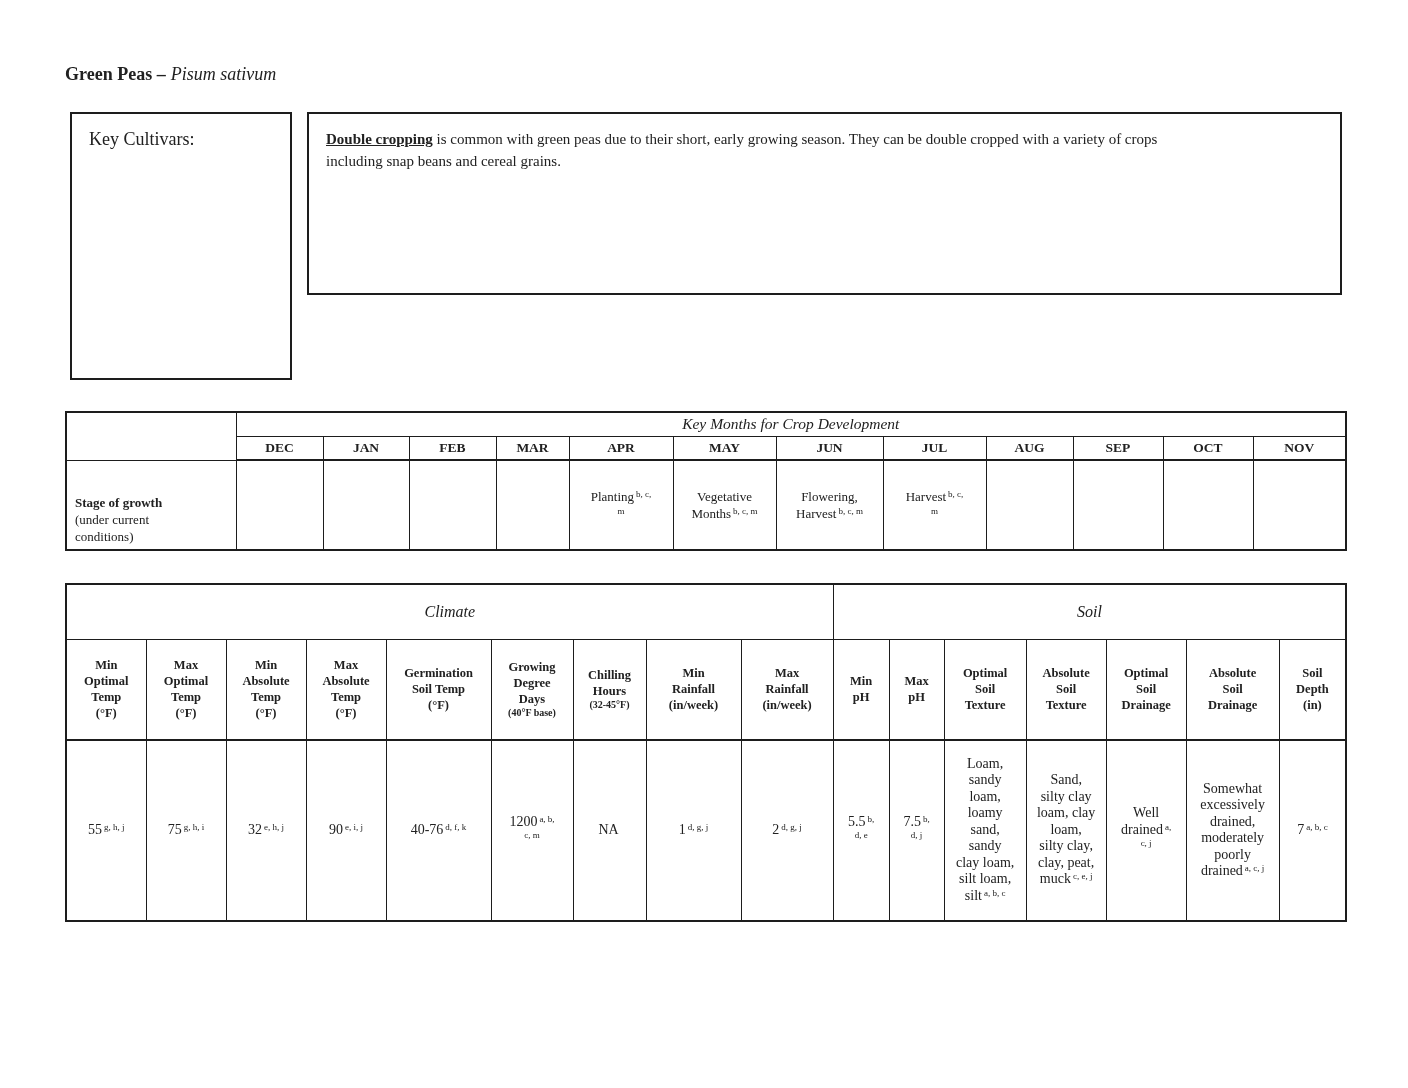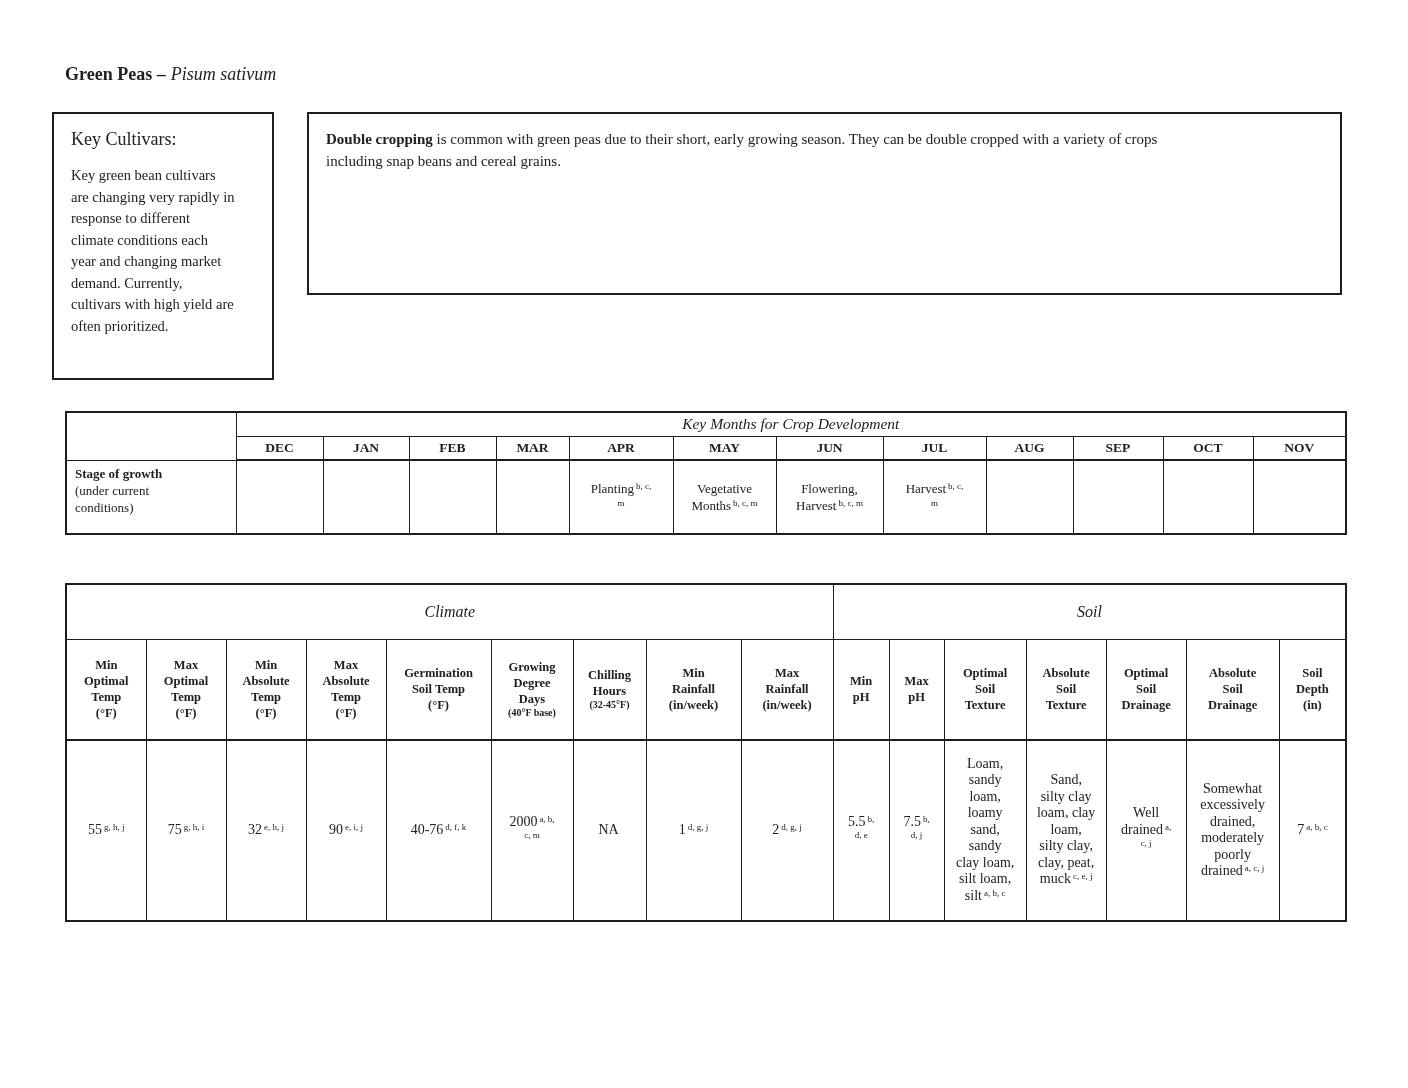--- a/index.html
+++ b/index.html
@@ -12,26 +12,26 @@
   }
   .page { position: relative; width: 1408px; height: 1068px; overflow: hidden; border-radius: 31px; }
 
   
   .doc-title { position: absolute; left: 65px; top: 64px; margin: 0; font-size: 18px; font-weight: 400; }
   .doc-title .t-bold { font-weight: 700; }
   .doc-title .t-italic { font-style: italic; margin-left: 5px; }
 
   
   .box { position: absolute; border: 2px solid #1d1d1d; background: #fff; padding: 14px 17px; }
-  .box-cultivars { left: 52px; top: 112px; width: 222px; height: 268px; }
+  .box-cultivars { left: 70px; top: 112px; width: 222px; height: 268px; }
   .box-climate   { left: 307px; top: 112px; width: 1035px; height: 183px; }
   .box-heading { font-size: 18px; line-height: 22px; margin: 0 0 15px 0; }
   .box-body { margin: 0; font-size: 14.5px; line-height: 21.5px; white-space: pre-line; }
   .box-climate .box-body { font-size: 15px; line-height: 22px; }
-  .lead-bold { font-weight: 700; }
+  .lead-bold { font-weight: 700; text-decoration: underline; }
 
   
   table.doc-table { position: absolute; border-collapse: collapse; table-layout: fixed; border: 2px solid #1d1d1d; }
   table.doc-table td, table.doc-table th {
     border: 1px solid #1d1d1d; padding: 2px 4px;
     text-align: center; vertical-align: middle;
     overflow: hidden;
   }
   .val { white-space: pre-line; }
   sup.fn {
@@ -42,48 +42,40 @@
 
   
   .months-table { left: 65px; top: 411px; width: 1280px; padding-left: 10px; }
   .months-table .r-group td { height: 24px; font-style: italic; font-size: 15.5px; padding: 1px 4px; }
   .months-table .r-months td { height: 24px; font-weight: 700; font-size: 13.5px; padding: 1px 2px; border-bottom-width: 2px; }
   .months-table .r-stage td { height: 74px; font-size: 13px; line-height: 17px; }
   .months-table .c-stagelabel {
     text-align: left; vertical-align: top; padding: 4px 8px;
     font-size: 14.5px; line-height: 23px;
   }
-  .lbl-b { font-weight: 700; display: block; }
+  .lbl-b { font-weight: 700; display: block; margin-top: 29px; }
   .lbl-i { display: block; white-space: pre-line; }
 
   
   .cond-table { left: 65px; top: 583px; width: 1280px; }
   .cond-table .r-cgroup td { height: 25px; font-style: italic; font-size: 16px; padding: 18px 4px; }
   .cond-table .r-chead th { height: 100px; font-weight: 700; font-size: 12.5px; line-height: 16px; border-bottom-width: 2px; padding: 2px 3px; }
   .hdr-title { white-space: pre-line; display: block; }
   .hdr-sub { display: block; font-size: 10px; line-height: 12px; white-space: pre-line; }
   .cond-table .r-cdata td { height: 181px; font-size: 14px; line-height: 16.5px; padding: 2px 3px; }
 </style>
 </head>
 <body>
 
 <div class="page">
 
   <h1 class="doc-title"><span class="t-bold">Green Peas –</span><span class="t-italic">Pisum sativum</span></h1>
 
   <div class="box box-cultivars">
     <div class="box-heading">Key Cultivars:</div>
-    <p class="box-body">Key green bean cultivars
-are changing very rapidly in
-response to different
-climate conditions each
-year and changing market
-demand. Currently,
-cultivars with high yield are
-often prioritized.</p>
   </div>
 
   <div class="box box-climate">
     <p class="box-body"><span class="lead-bold">Double cropping</span><span> is common with green peas due to their short, early growing season. They can be double cropped with a variety of crops
 including snap beans and cereal grains.</span></p>
   </div>
 
   <table class="doc-table months-table">
     <colgroup>
       <col style="width:170px">
@@ -267,21 +259,21 @@
 (in)</span>
             <span class="hdr-sub"></span>
           </th>
     </tr>
     <tr class="r-cdata">
       <td><span class="val">55</span><sup class="fn">g, h, j</sup></td>
       <td><span class="val">75</span><sup class="fn">g, h, i</sup></td>
       <td><span class="val">32</span><sup class="fn">e, h, j</sup></td>
       <td><span class="val">90</span><sup class="fn">e, i, j</sup></td>
       <td><span class="val">40-76</span><sup class="fn">d, f, k</sup></td>
-      <td><span class="val">2000</span><sup class="fn">a, b,
+      <td><span class="val">1200</span><sup class="fn">a, b,
 c, m</sup></td>
       <td><span class="val">NA</span><sup class="fn"></sup></td>
       <td><span class="val">1</span><sup class="fn">d, g, j</sup></td>
       <td><span class="val">2</span><sup class="fn">d, g, j</sup></td>
       <td><span class="val">5.5</span><sup class="fn">b,
 d, e</sup></td>
       <td><span class="val">7.5</span><sup class="fn">b,
 d, j</sup></td>
       <td><span class="val">Loam,
 sandy

